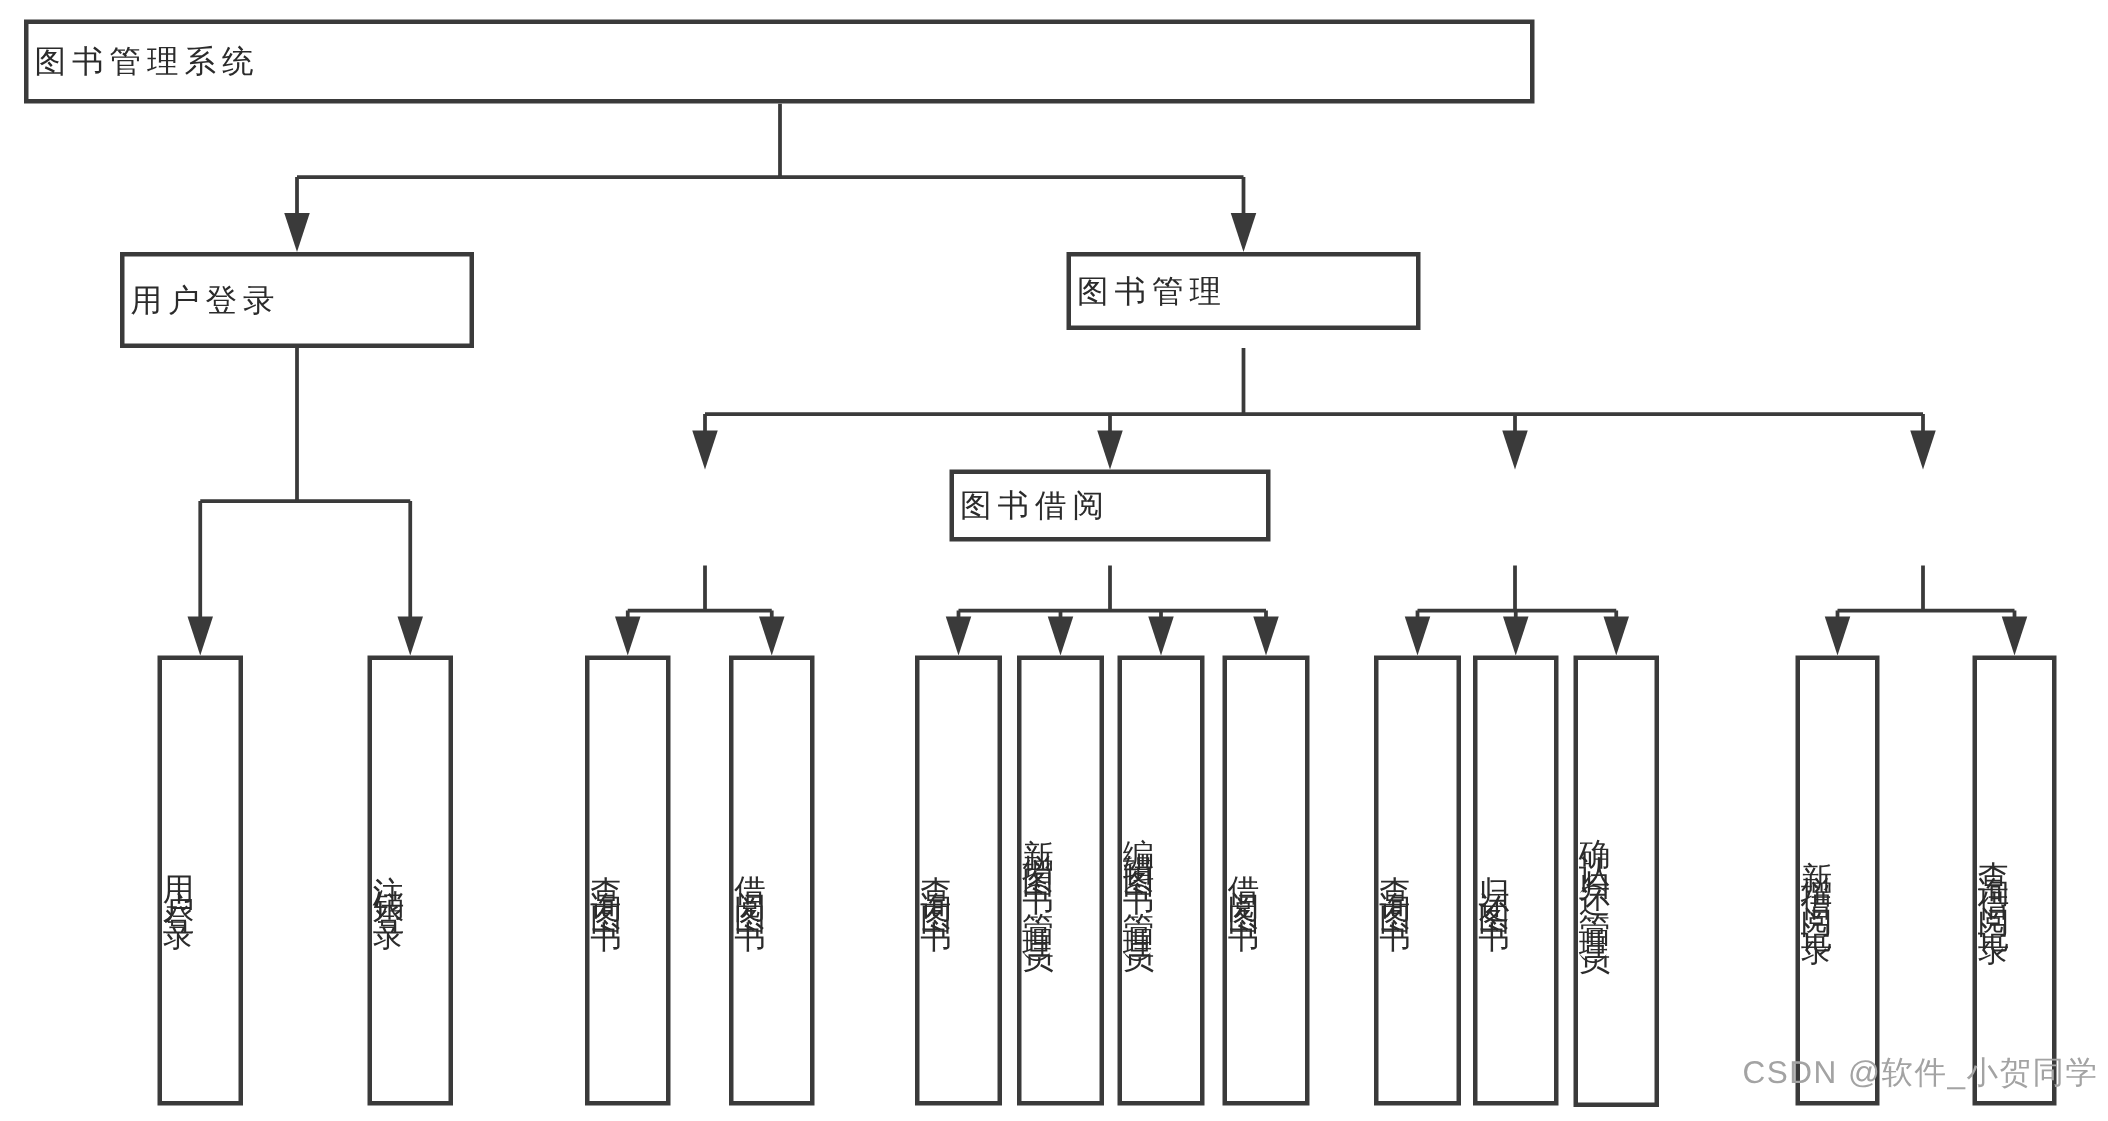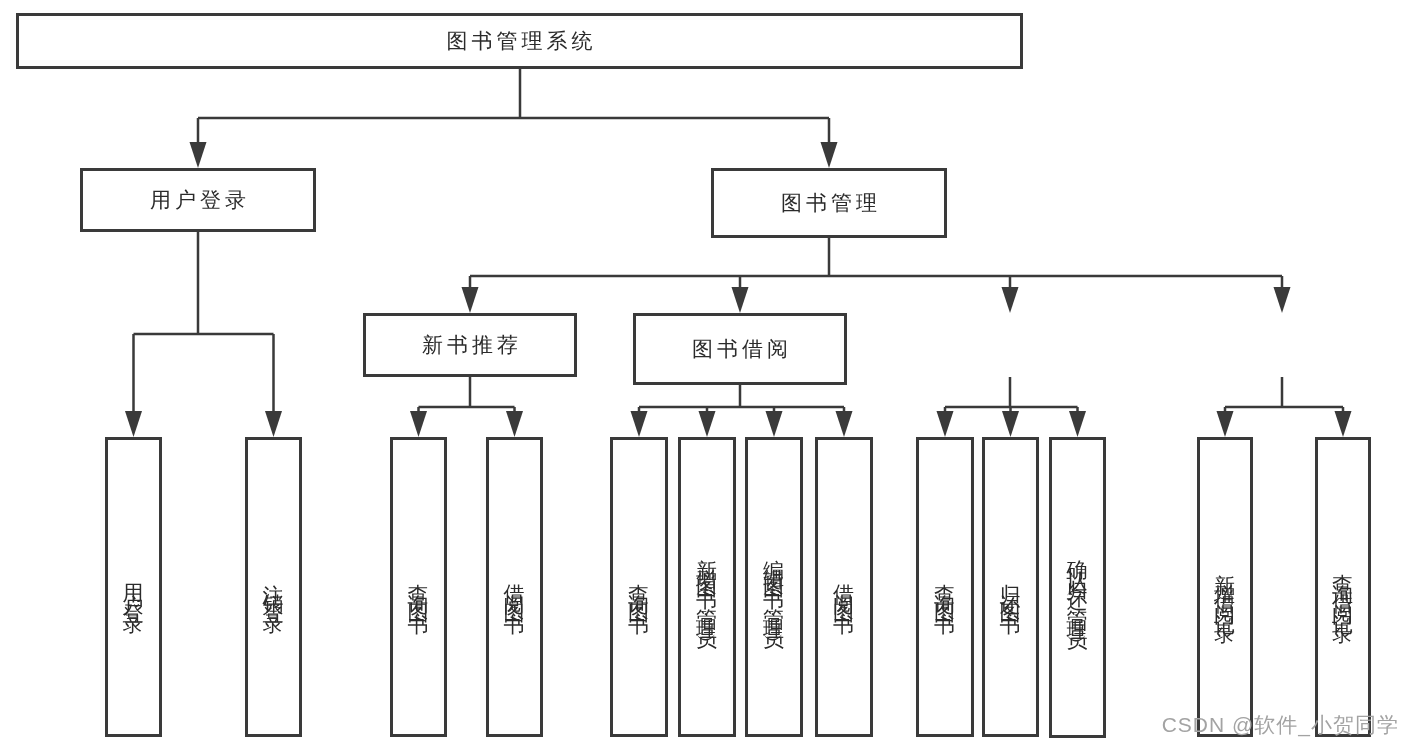--- a/index.html
+++ b/index.html
@@ -17,40 +17,40 @@
     width: 1405px; height: 747px;
     z-index: 1;
   }
   .box {
     position: absolute;
     box-sizing: border-box;
     background: #ffffff;
     border: 3px solid #3a3a3a;
     display: flex;
     align-items: center;
-    justify-content: center;
+    justify-content: flex-start;
     color: #2b2b2b;
     font-size: 21px;
     z-index: 2;
   }
   .box.h span {
     white-space: nowrap;
     letter-spacing: 4px;
     text-indent: 4px;
   }
   .box.v span {
     writing-mode: vertical-rl;
     text-orientation: mixed;
     line-height: 1;
     letter-spacing: 10px;
   }
   .watermark {
     position: absolute;
     right: 6px;
-    bottom: 8px;
+    bottom: 18px;
     font-size: 21px;
     letter-spacing: 1px;
     color: #a3a3a3;
     z-index: 3;
     white-space: nowrap;
   }
 </style>
 </head>
 <body>
 
@@ -89,28 +89,25 @@
     </g>
   </svg>
 
   <div class="box h" style="left:16px; top:13px; width:1007px; height:56px">
     <span>图书管理系统</span>
   </div>
 
   <div class="box h" style="left:80px; top:168px; width:236px; height:64px">
     <span>用户登录</span>
   </div>
-  <div class="box h" style="left:711px; top:168px; width:236px; height:70px">
+  <div class="box h" style="left:711px; top:168px; width:236px; height:52px">
     <span>图书管理</span>
   </div>
 
-  <div class="box h" style="left:363px; top:313px; width:214px; height:64px">
-    <span>新书推荐</span>
-  </div>
-  <div class="box h" style="left:633px; top:313px; width:214px; height:72px">
+  <div class="box h" style="left:633px; top:313px; width:214px; height:48px">
     <span>图书借阅</span>
   </div>
 
   <div class="box v" style="left:105px; top:437px; width:57px; height:300px">
     <span>用户登录</span>
   </div>
   <div class="box v" style="left:245px; top:437px; width:57px; height:300px">
     <span>注销登录</span>
   </div>
 

